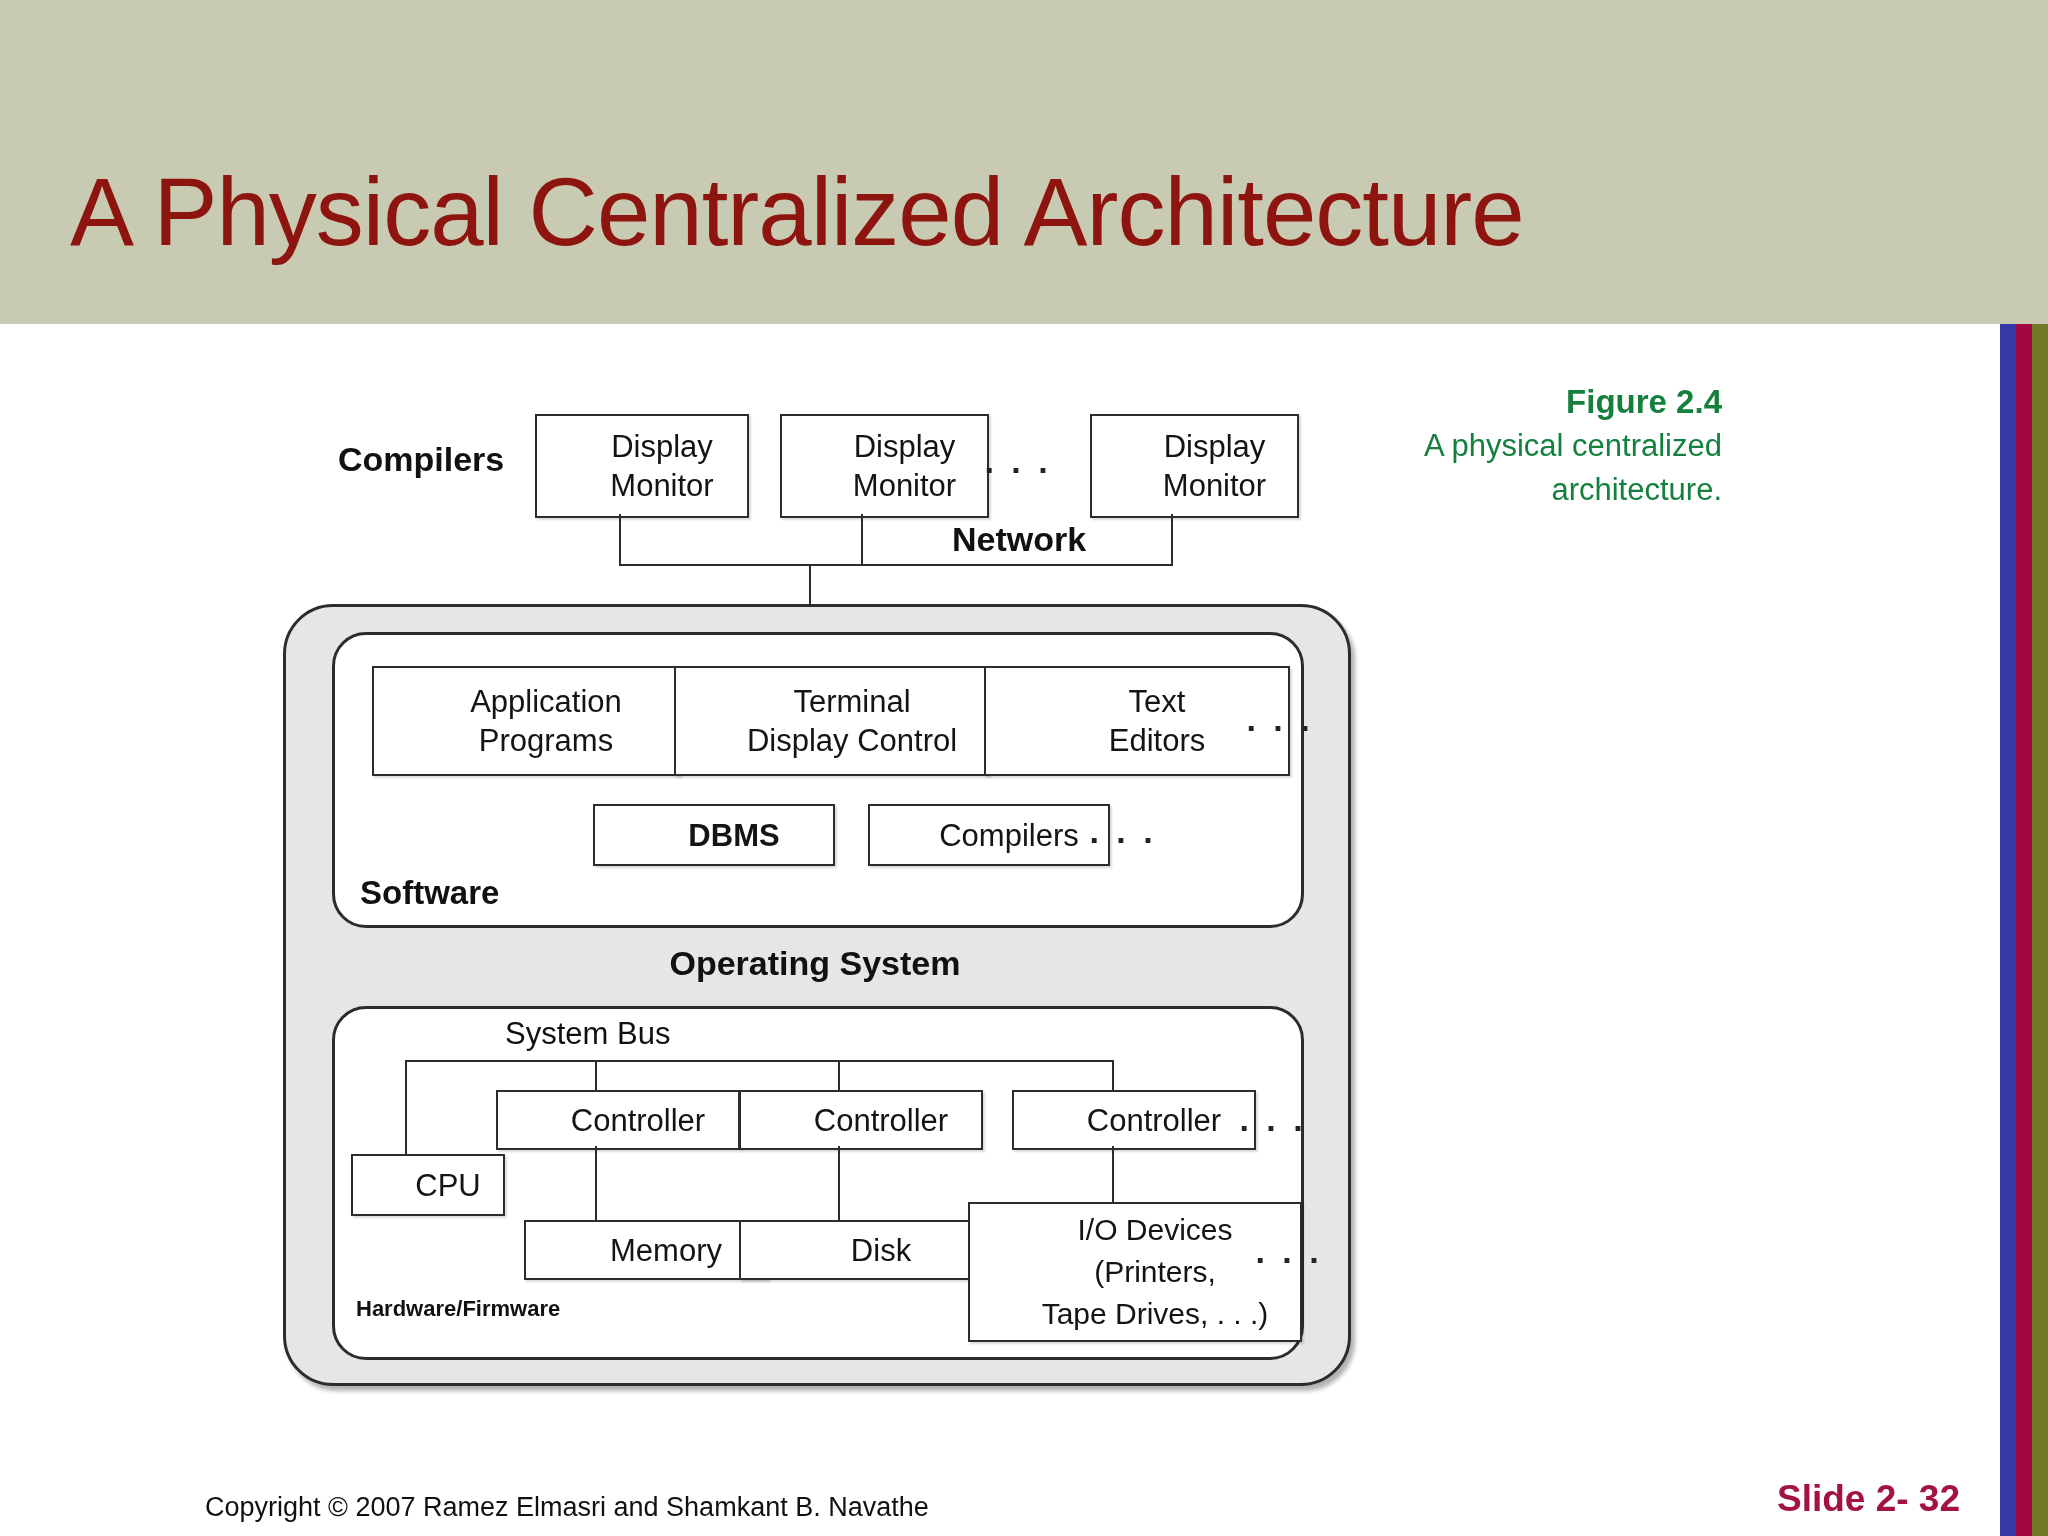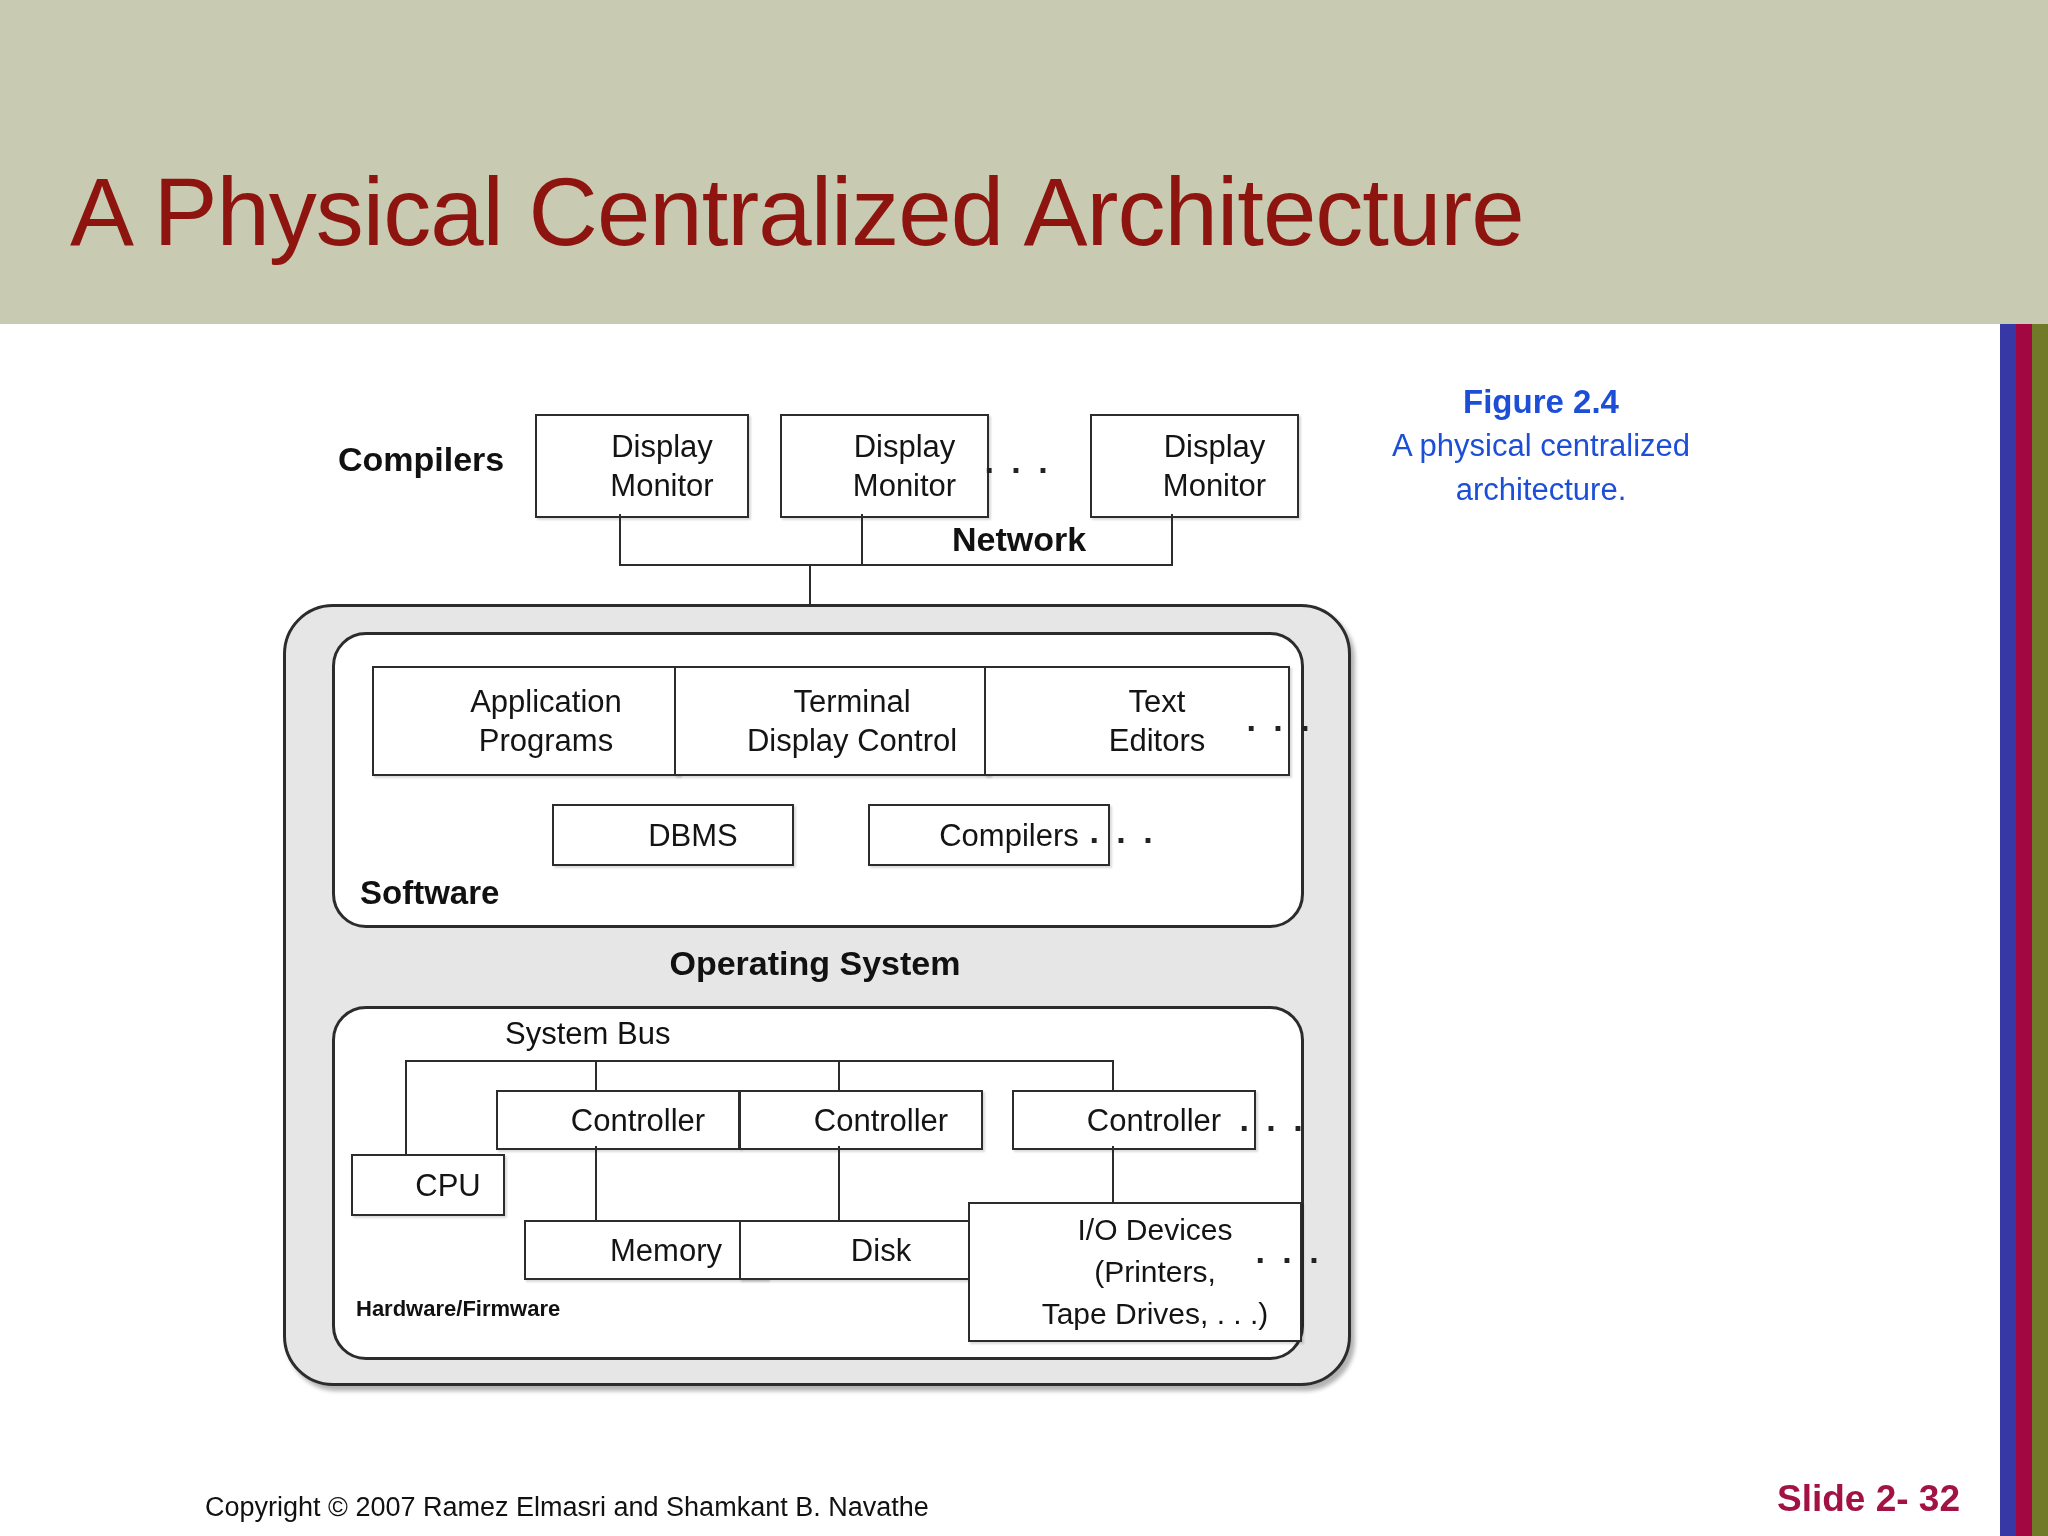--- a/index.html
+++ b/index.html
@@ -10,22 +10,22 @@
   
   .header-band{position:absolute;left:0;top:0;width:2048px;height:324px;background:var(--header_band);}
   .slide-title{position:absolute;left:70px;top:162px;font-size:96px;line-height:1.05;
     color:var(--title_red);white-space:nowrap;letter-spacing:-1px;}
   
   .stripe{position:absolute;top:324px;height:1212px;width:16px;}
   .stripe.blue{left:2000px;background:var(--stripe_blue);}
   .stripe.crimson{left:2016px;background:var(--stripe_crimson);}
   .stripe.olive{left:2032px;background:var(--stripe_olive);}
   
-  .fig-caption{position:absolute;left:1360px;top:380px;width:362px;text-align:center;
-    font-size:31px;line-height:44px;color:#1d4ed8;}
+  .fig-caption{position:absolute;left:1360px;top:380px;width:362px;text-align:right;
+    font-size:31px;line-height:44px;color:#15803d;}
   .fig-caption .fig-label{font-weight:bold;font-size:33px;}
   
   .dbox{position:absolute;background:#fff;border:2px solid var(--line_dark);
     display:flex;align-items:center;justify-content:center;text-align:center;
     font-size:31px;line-height:39px;color:#141414;box-shadow:2px 2px 2px rgba(0,0,0,0.15);padding-left:40px;}
   .rbox{position:absolute;border:3px solid var(--line_dark);border-radius:34px;background:#fff;}
   .os-container{position:absolute;border:3px solid var(--line_dark);border-radius:50px;
     background:var(--container_gray);box-shadow:4px 5px 4px rgba(0,0,0,0.30);}
   .line{position:absolute;background:var(--line_dark);}
   .lbl{position:absolute;font-size:34px;color:#111;white-space:nowrap;}
@@ -83,21 +83,21 @@
     <span><span>Application</span><br><span>Programs</span></span>
   </div>
   <div class="dbox" style="left:674px;top:666px;width:272px;height:106px;">
     <span><span>Terminal</span><br><span>Display Control</span></span>
   </div>
   <div class="dbox" style="left:984px;top:666px;width:262px;height:106px;">
     <span><span>Text</span><br><span>Editors</span></span>
   </div>
   <div class="dots" style="left:1240px;top:700px;width:80px;">. . .</div>
 
-  <div class="dbox" style="left:552px;top:804px;width:198px;height:58px;">
+  <div class="dbox" style="left:593px;top:804px;width:198px;height:58px;font-weight:bold;">
     <span>DBMS</span>
   </div>
   <div class="dbox" style="left:868px;top:804px;width:198px;height:58px;">
     <span>Compilers</span>
   </div>
   <div class="dots" style="left:1078px;top:812px;width:90px;">. . .</div>
 
   <div class="lbl bold" style="left:360px;top:874px;font-size:33px;">Software</div>
 
   <div class="lbl bold" style="left:332px;top:944px;width:966px;text-align:center;font-size:34px;">Operating System</div>

